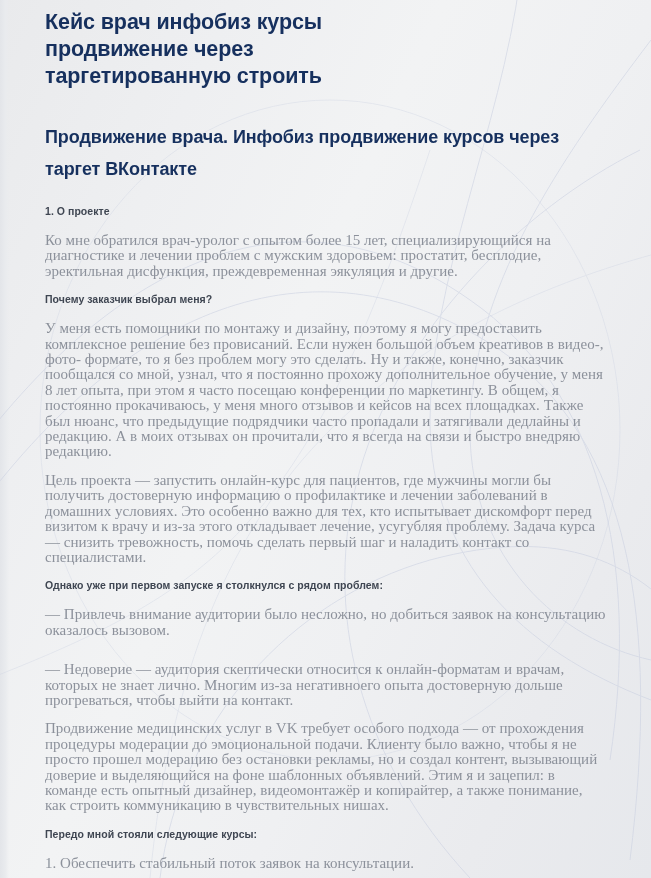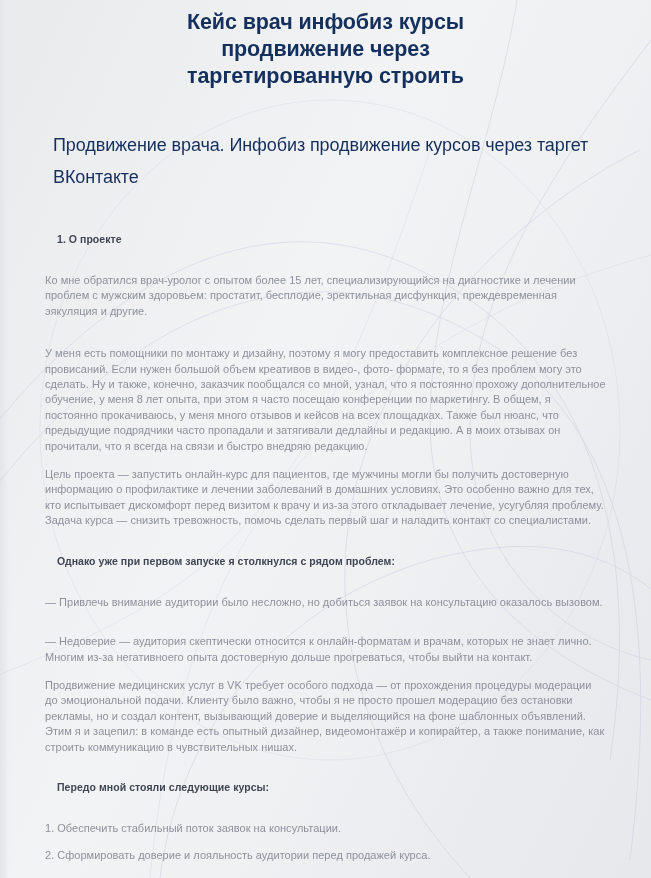--- a/index.html
+++ b/index.html
@@ -49,54 +49,54 @@
   
   .page {
     position: relative;
     z-index: 2;
     padding: 0 45px 0 45px;
   }
 
   .doc-title {
     margin: 0;
     padding-top: 9px;
-    text-align: center;
     font-size: 21.5px;
     line-height: 27px;
     font-weight: bold;
     letter-spacing: -0.1px;
     color: #16305e;
   }
 
   .section-title {
-    margin: 8px;
+    margin: 0;
     padding-top: 31px;
     font-size: 18px;
     line-height: 32px;
-    font-weight: normal;
+    font-weight: bold;
     letter-spacing: -0.1px;
     color: #16305e;
   }
 
   .sub-head {
-    margin: 12px;
+    margin: 0;
     font-size: 10.5px;
     line-height: 15px;
     font-weight: bold;
     color: #3f4652;
     letter-spacing: 0.05px;
   }
 
   .para {
     margin: 0;
-    font-size: 11px;
+    font-size: 15px;
     line-height: 15.4px;
     color: #8c919b;
     letter-spacing: 0.02px;
     max-width: 565px;
+    font-family: Liberation Serif, serif;
   }
 
   
   .gap-h1 { height: 19px; }
   .gap-p  { height: 13px; }
   .gap-sub{ height: 14px; }
   .gap-li { height: 12px; }
   .gap-sec{ height: 17px; }
 </style>
 </head>
@@ -132,20 +132,21 @@
   <h2 class="section-title">Продвижение врача. Инфобиз продвижение курсов через таргет ВКонтакте</h2>
 
   <div class="gap-h1"></div>
 
   <p class="sub-head">1. О проекте</p>
   <div class="gap-sub"></div>
 
   <p class="para">Ко мне обратился врач-уролог с опытом более 15 лет, специализирующийся на диагностике и лечении проблем с мужским здоровьем: простатит, бесплодие, эректильная дисфункция, преждевременная эякуляция и другие.</p>
   <div class="gap-p"></div>
 
+  <p class="sub-head">Почему заказчик выбрал меня?</p>
   <div class="gap-sub"></div>
 
   <p class="para">У меня есть помощники по монтажу и дизайну, поэтому я могу предоставить комплексное решение без провисаний. Если нужен большой объем креативов в видео-, фото- формате, то я без проблем могу это сделать. Ну и также, конечно, заказчик пообщался со мной, узнал, что я постоянно прохожу дополнительное обучение, у меня 8 лет опыта, при этом я часто посещаю конференции по маркетингу. В общем, я постоянно прокачиваюсь, у меня много отзывов и кейсов на всех площадках. Также был нюанс, что предыдущие подрядчики часто пропадали и затягивали дедлайны и редакцию. А в моих отзывах он прочитали, что я всегда на связи и быстро внедряю редакцию.</p>
   <div class="gap-p"></div>
 
   <p class="para">Цель проекта — запустить онлайн-курс для пациентов, где мужчины могли бы получить достоверную информацию о профилактике и лечении заболеваний в домашних условиях. Это особенно важно для тех, кто испытывает дискомфорт перед визитом к врачу и из-за этого откладывает лечение, усугубляя проблему. Задача курса — снизить тревожность, помочь сделать первый шаг и наладить контакт со специалистами.</p>
   <div class="gap-p"></div>
 
   <p class="sub-head">Однако уже при первом запуске я столкнулся с рядом проблем:</p>
   <div class="gap-sub"></div>

